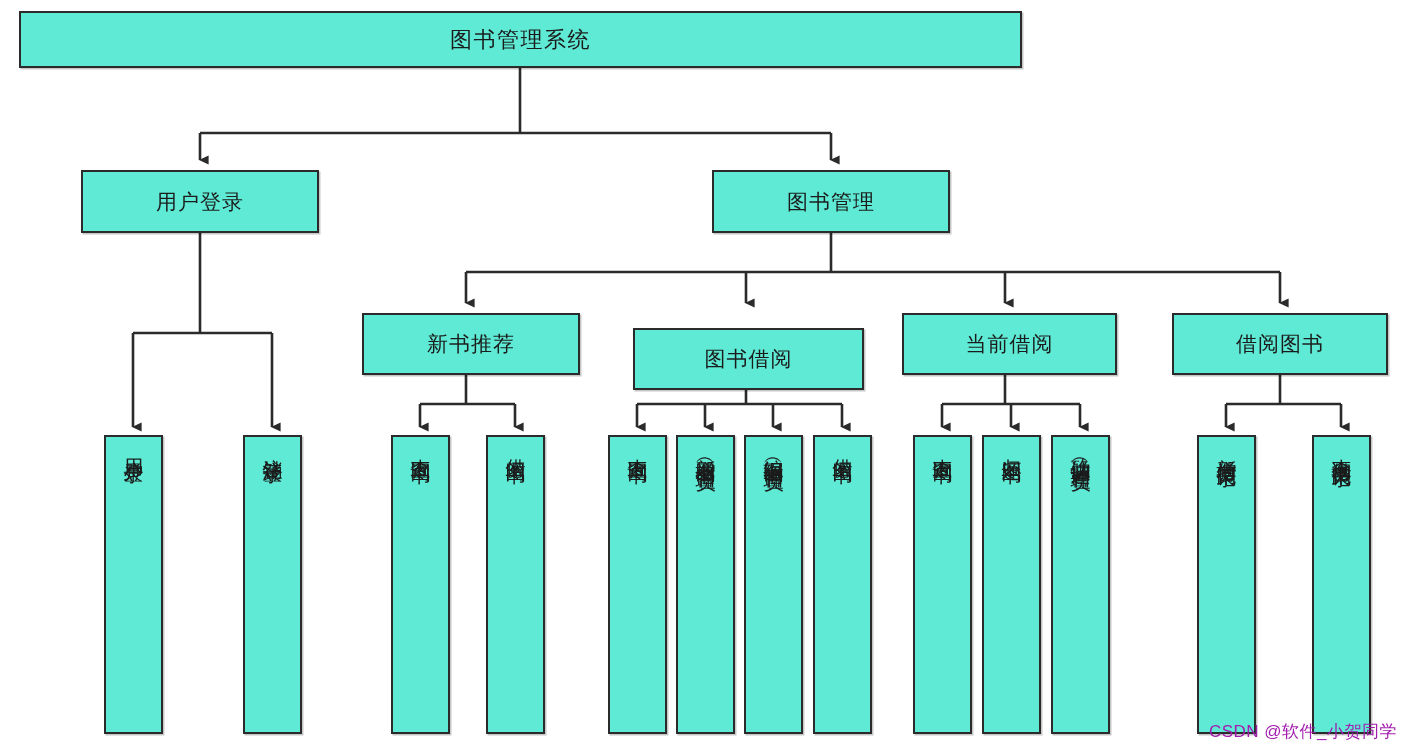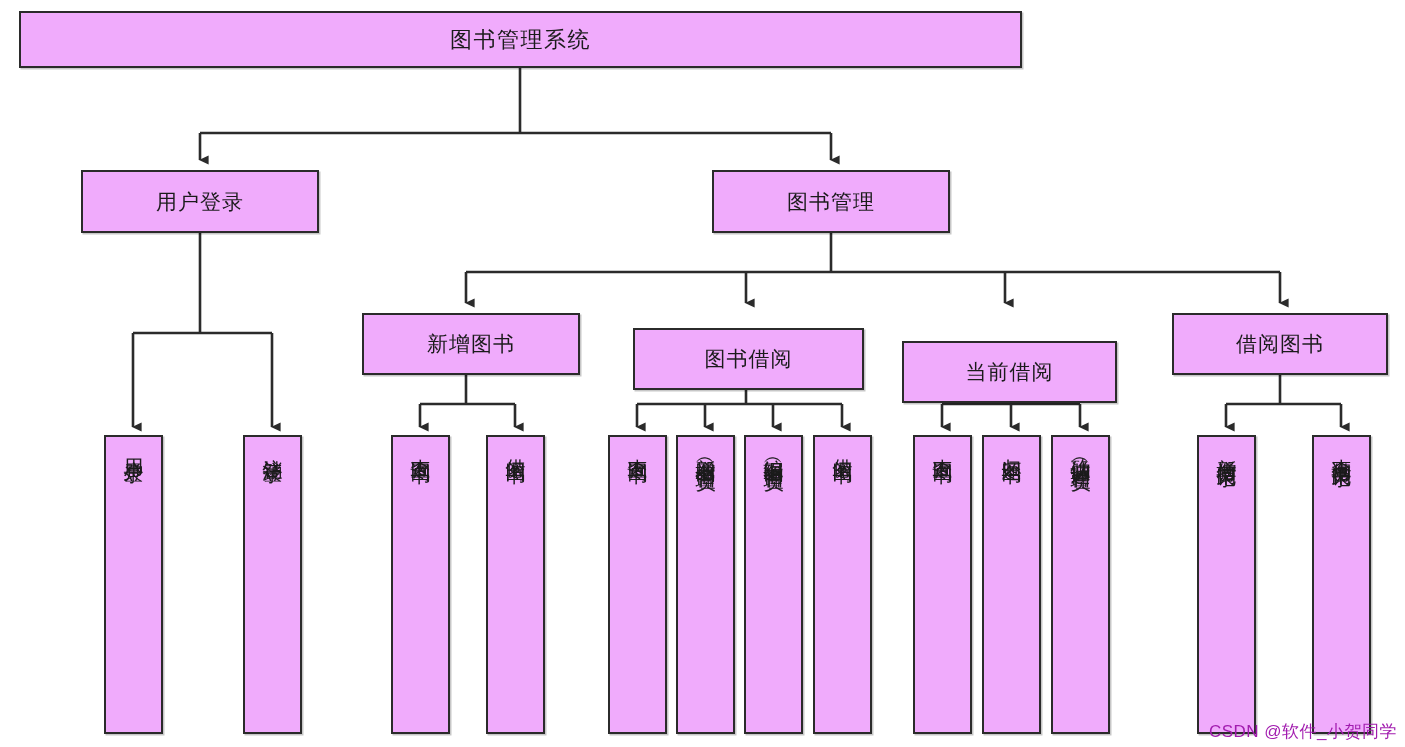--- a/index.html
+++ b/index.html
@@ -23,21 +23,21 @@
     left: 0;
     top: 0;
     width: 1405px;
     height: 747px;
     pointer-events: none;
   }
   .node {
     position: absolute;
     box-sizing: border-box;
     border: 2.5px solid #2b2b2b;
-    background: #f0abfc;
+    background: #5eead4;
     display: flex;
     align-items: center;
     justify-content: center;
     color: #1b1b1b;
     box-shadow: 1.5px 1.5px 0 rgba(0,0,0,0.22);
   }
   .node.horiz {
     font-size: 21px;
     letter-spacing: 1px;
   }
@@ -122,23 +122,23 @@
       <path d="M1226,404 L1226,427" marker-end="url(#arw)"></path>
       <path d="M1341,404 L1341,427" marker-end="url(#arw)"></path>
     </g>
   </svg>
 
   <div class="node title" style="left:19px; top:11px; width:1003px; height:57px;">图书管理系统</div>
 
   <div class="node horiz" style="left:81px; top:170px; width:238px; height:63px;">用户登录</div>
   <div class="node horiz" style="left:712px; top:170px; width:238px; height:63px;">图书管理</div>
 
-  <div class="node horiz" style="left:362px; top:313px; width:218px; height:62px;">新增图书</div>
+  <div class="node horiz" style="left:362px; top:313px; width:218px; height:62px;">新书推荐</div>
   <div class="node horiz" style="left:633px; top:328px; width:231px; height:62px;">图书借阅</div>
-  <div class="node horiz" style="left:902px; top:313px; width:215px; height:62px;margin-top:28px;">当前借阅</div>
+  <div class="node horiz" style="left:902px; top:313px; width:215px; height:62px;">当前借阅</div>
   <div class="node horiz" style="left:1172px; top:313px; width:216px; height:62px;">借阅图书</div>
 
   <div class="node leaf" style="left:104px; top:435px; width:59px; height:299px;">
     <span class="vtext">用户登录</span>
   </div>
   <div class="node leaf" style="left:243px; top:435px; width:59px; height:299px;">
     <span class="vtext">注销登录</span>
   </div>
 
   <div class="node leaf" style="left:391px; top:435px; width:59px; height:299px;">

